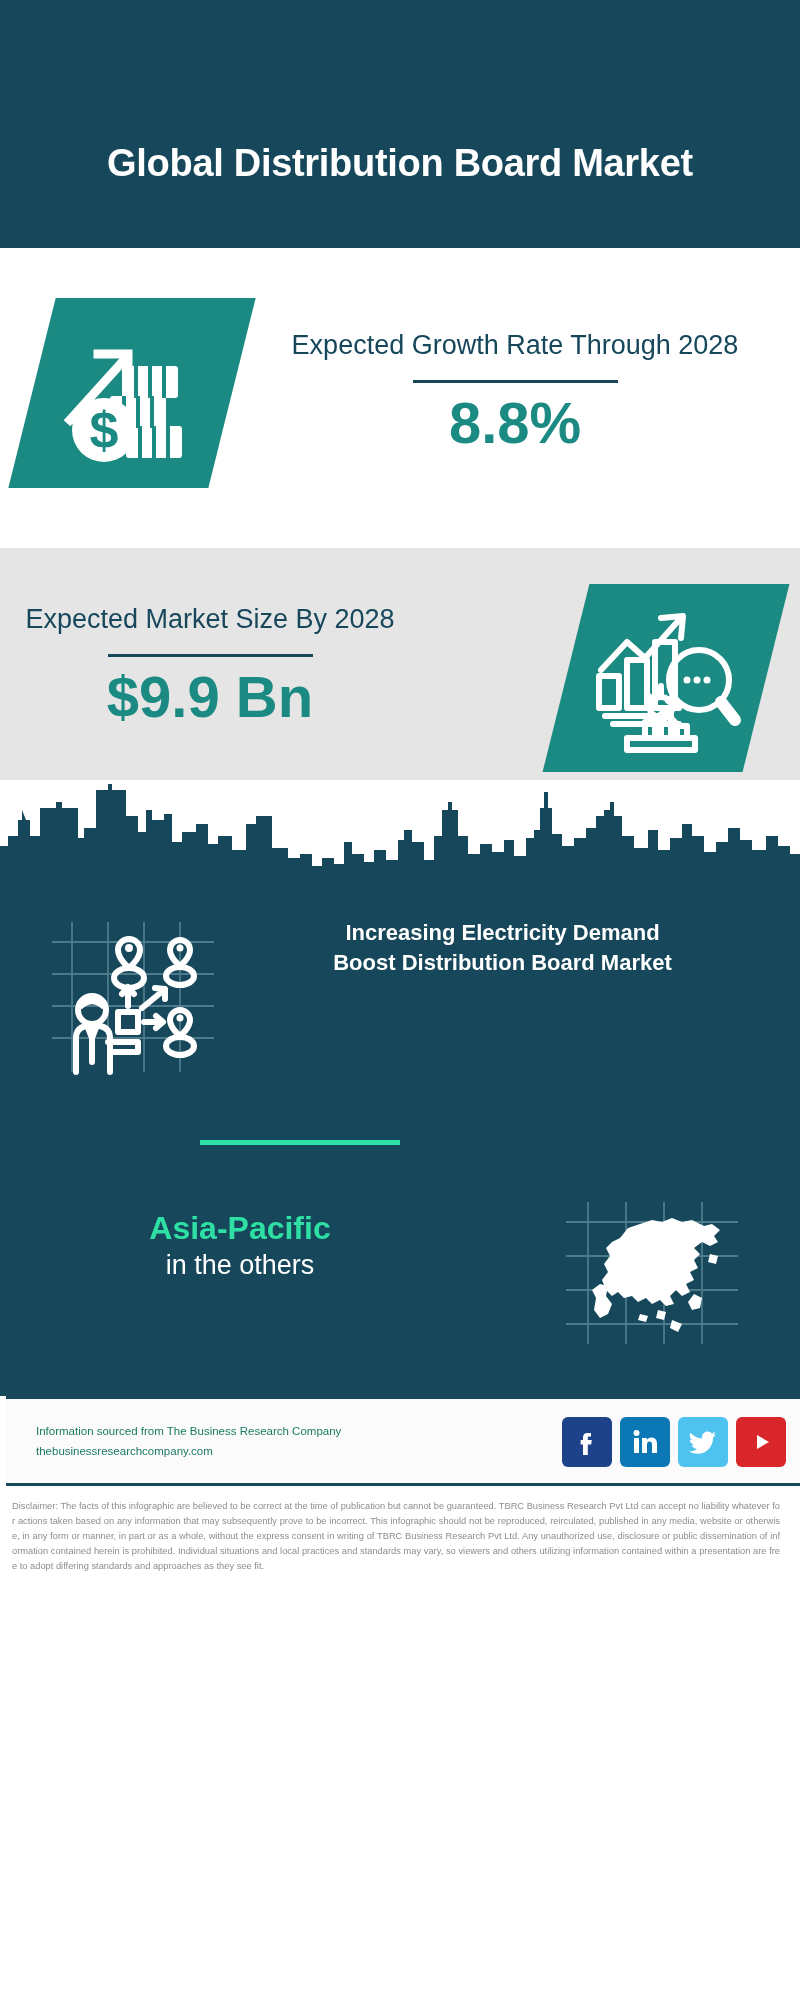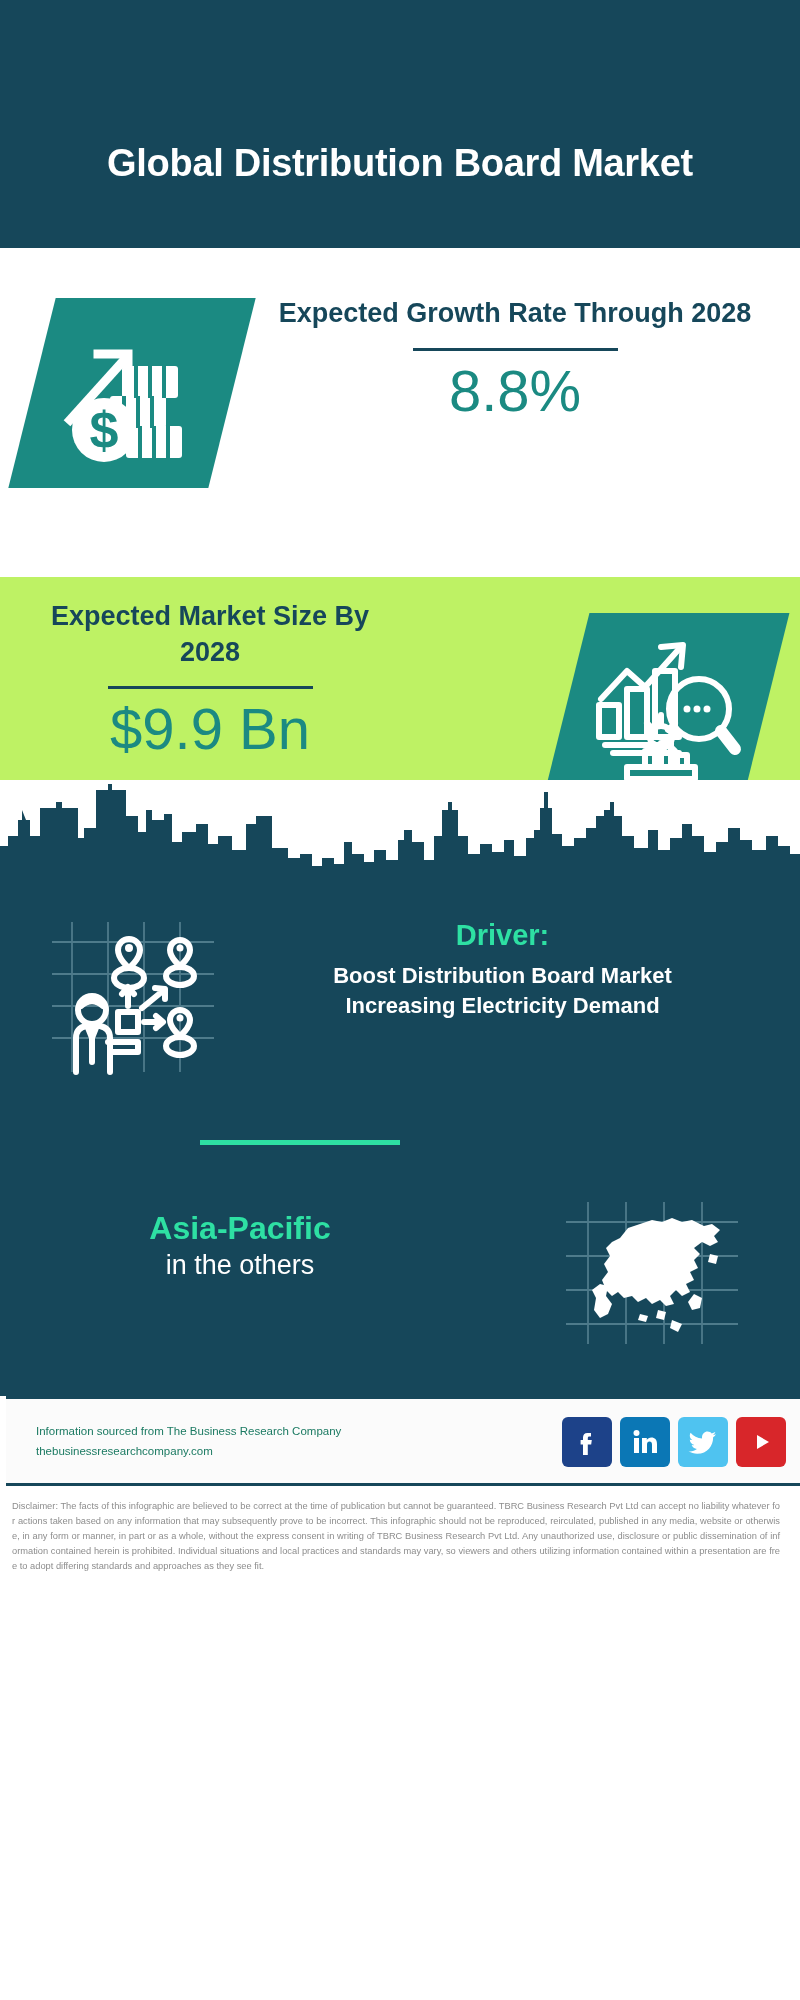--- a/index.html
+++ b/index.html
@@ -46,40 +46,41 @@
     position:absolute; left:52px; top:60px;
     width:170px; height:170px;
   }
   .stat1-text {
     position:absolute; left:250px; top:48px;
     width:530px; text-align:center;
   }
   .stat-label {
     color:#16475a;
     font-size:27px;
-    font-weight:bold;
+    font-weight:normal;
     line-height:1.32;
+    margin-top:32px;
   }
   .stat-rule {
     width:205px; height:3px;
     background:#16475a;
     margin:16px auto 10px auto;
   }
   .stat-value {
     color:#1b8a82;
     font-size:58px;
-    font-weight:normal;
+    font-weight:bold;
     line-height:1.05;
   }
 
   
   .stat2 {
-    position:absolute; top:577px; left:0;
+    position:absolute; top:548px; left:0;
     width:800px; height:252px;
-    background:#bef264;
+    background:#e5e5e5;
   }
   .stat2-text {
     position:absolute; left:20px; top:22px;
     width:380px; text-align:center;
   }
   .para-right {
     position:absolute; right:34px; top:36px;
     width:200px; height:188px;
     background:#1b8a82;
     transform:skewX(-14deg);
@@ -336,23 +337,22 @@
           <path d="M50 112 L50 146 M46 112 L50 122 L54 112"></path>
           <path d="M66 126 L96 126 L96 136 L70 136"></path>
         </g>
         <circle cx="87" cy="32" r="4" fill="#ffffff"></circle>
         <circle cx="138" cy="32" r="3.5" fill="#ffffff"></circle>
         <circle cx="138" cy="102" r="3.5" fill="#ffffff"></circle>
       </svg>
     </div>
 
     <div class="driver-text">
-      <div class="driver-head">Driver:</div>
+      <div class="driver-body">Increasing Electricity Demand</div>
       <div class="driver-body">Boost Distribution Board Market</div>
-      <div class="driver-body">Increasing Electricity Demand</div>
     </div>
 
     <div class="green-div"></div>
 
     <div class="region-text">
       <div class="region-head">Asia-Pacific</div>
       <div class="region-body">in the others</div>
     </div>
 
     <div class="region-map">

